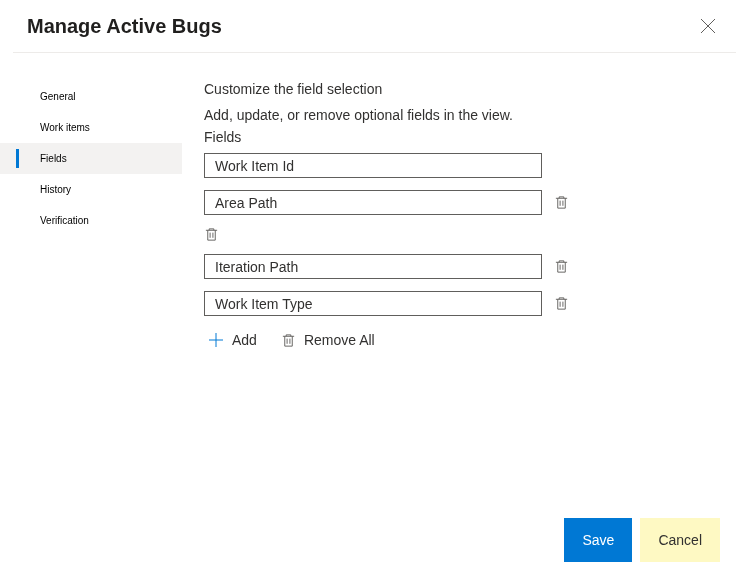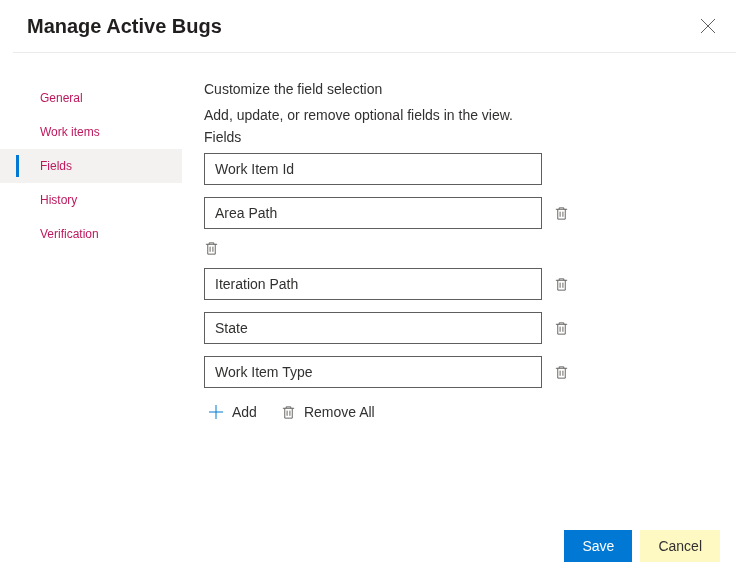--- a/index.html
+++ b/index.html
@@ -41,22 +41,22 @@
       display: flex;
     }
     .sidebar {
       width: 182px;
       padding-top: 28px;
     }
     .sidebar-item {
       position: relative;
       padding: 10px 0 10px 40px;
       cursor: pointer;
-      font-size: 12px;
-      color: #be185d;
+      font-size: 10px;
+      color: #000000;
     }
     .sidebar-item.selected {
       background: #f3f2f1;
     }
     .sidebar-item.selected::before {
       content: '';
       position: absolute;
       left: 16px;
       top: 6px;
       bottom: 6px;
@@ -83,21 +83,21 @@
       margin-bottom: 8px;
     }
     .field-row {
       display: flex;
       align-items: center;
       margin-bottom: 12px;
       gap: 12px;
     }
     .field-input {
       width: 338px;
-      height: 32px;
+      height: 25px;
       border: 1px solid #605e5c;
       padding: 0 10px;
       font-size: 14px;
       font-family: inherit;
       color: #323130;
       outline: none;
     }
     .delete-icon {
       cursor: pointer;
       color: #605e5c;
@@ -133,21 +133,21 @@
       color: #605e5c;
     }
     .footer {
       position: absolute;
       bottom: 12px;
       right: 16px;
       display: flex;
       gap: 8px;
     }
     .btn {
-      height: 32px;
+      height: 44px;
       padding: 0 18px;
       font-size: 14px;
       font-family: inherit;
       cursor: pointer;
       border: none;
     }
     .btn-primary {
       background: #0078d4;
       color: #fff;
     }
@@ -214,28 +214,20 @@
     </div>
     <div class="field-row">
       <input class="field-input" value="Iteration Path" style="">
       <div class="delete-icon">
         <svg width="15" height="15" viewBox="0 0 16 16" fill="none" stroke="currentColor" stroke-width="1">
           <path d="M2 3.5h12M5.5 3.5V2h5v1.5M4 3.5v10.5h8V3.5M6.5 6v5.5M9.5 6v5.5"></path>
         </svg>
       </div>
     </div>
     <div class="field-row">
-      <input class="field-input" value="State" style="">
-      <div class="delete-icon">
-        <svg width="15" height="15" viewBox="0 0 16 16" fill="none" stroke="currentColor" stroke-width="1">
-          <path d="M2 3.5h12M5.5 3.5V2h5v1.5M4 3.5v10.5h8V3.5M6.5 6v5.5M9.5 6v5.5"></path>
-        </svg>
-      </div>
-    </div>
-    <div class="field-row">
       <input class="field-input" value="Work Item Type" style="">
       <div class="delete-icon">
         <svg width="15" height="15" viewBox="0 0 16 16" fill="none" stroke="currentColor" stroke-width="1">
           <path d="M2 3.5h12M5.5 3.5V2h5v1.5M4 3.5v10.5h8V3.5M6.5 6v5.5M9.5 6v5.5"></path>
         </svg>
       </div>
     </div>
 
     <div class="actions-row">
       <div class="action-btn">

